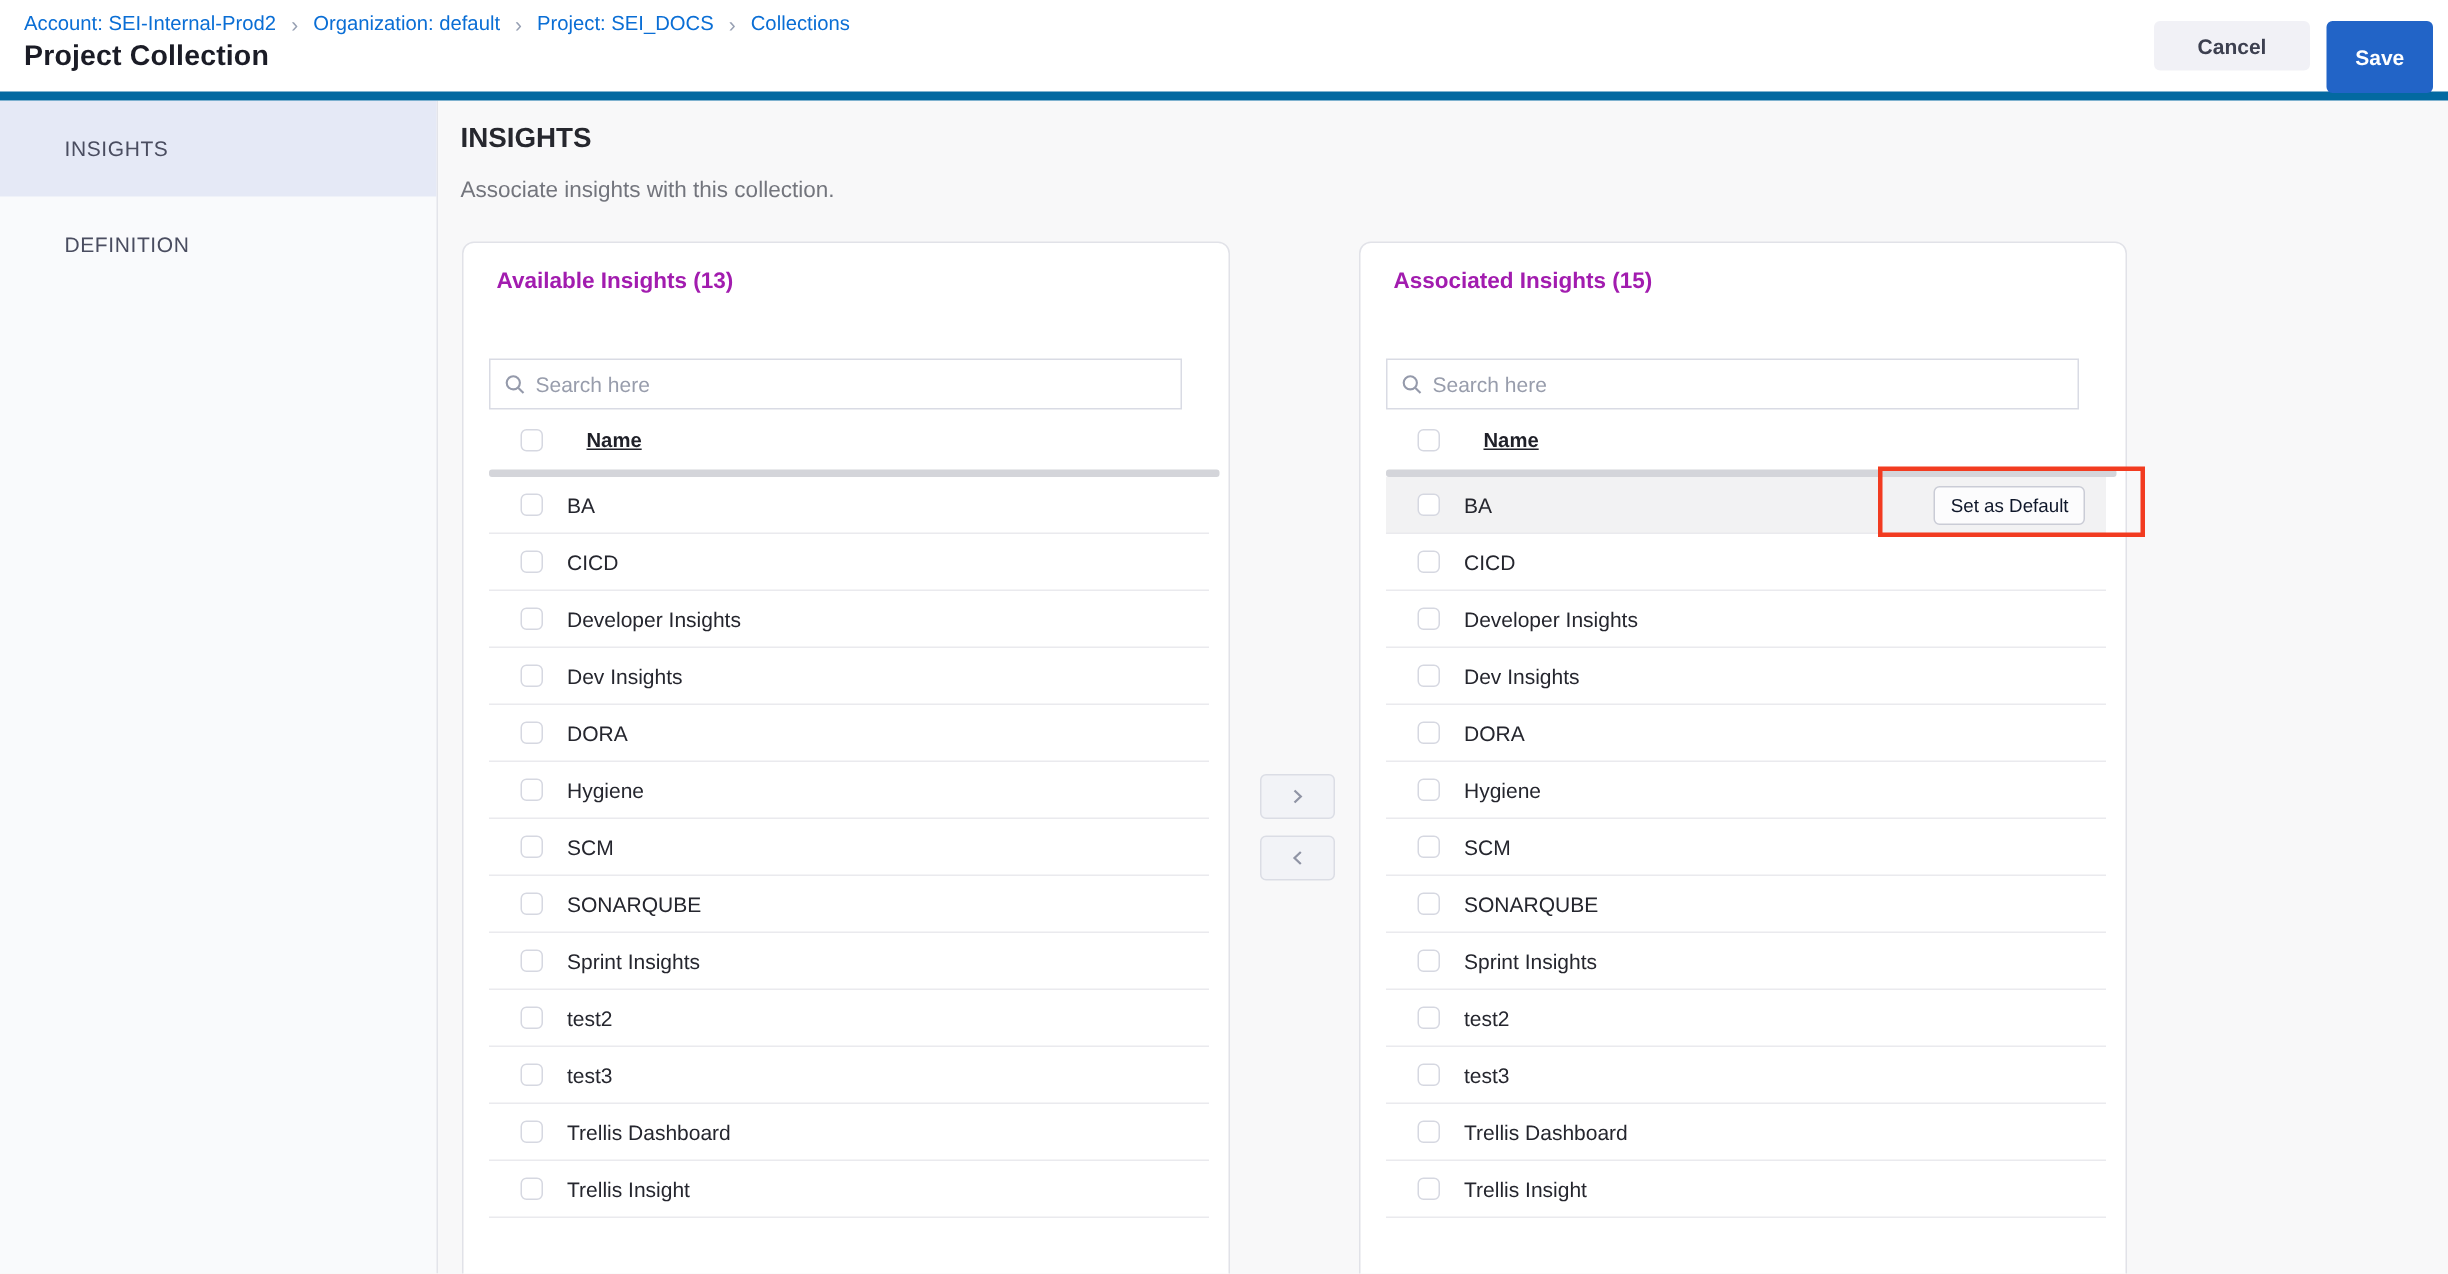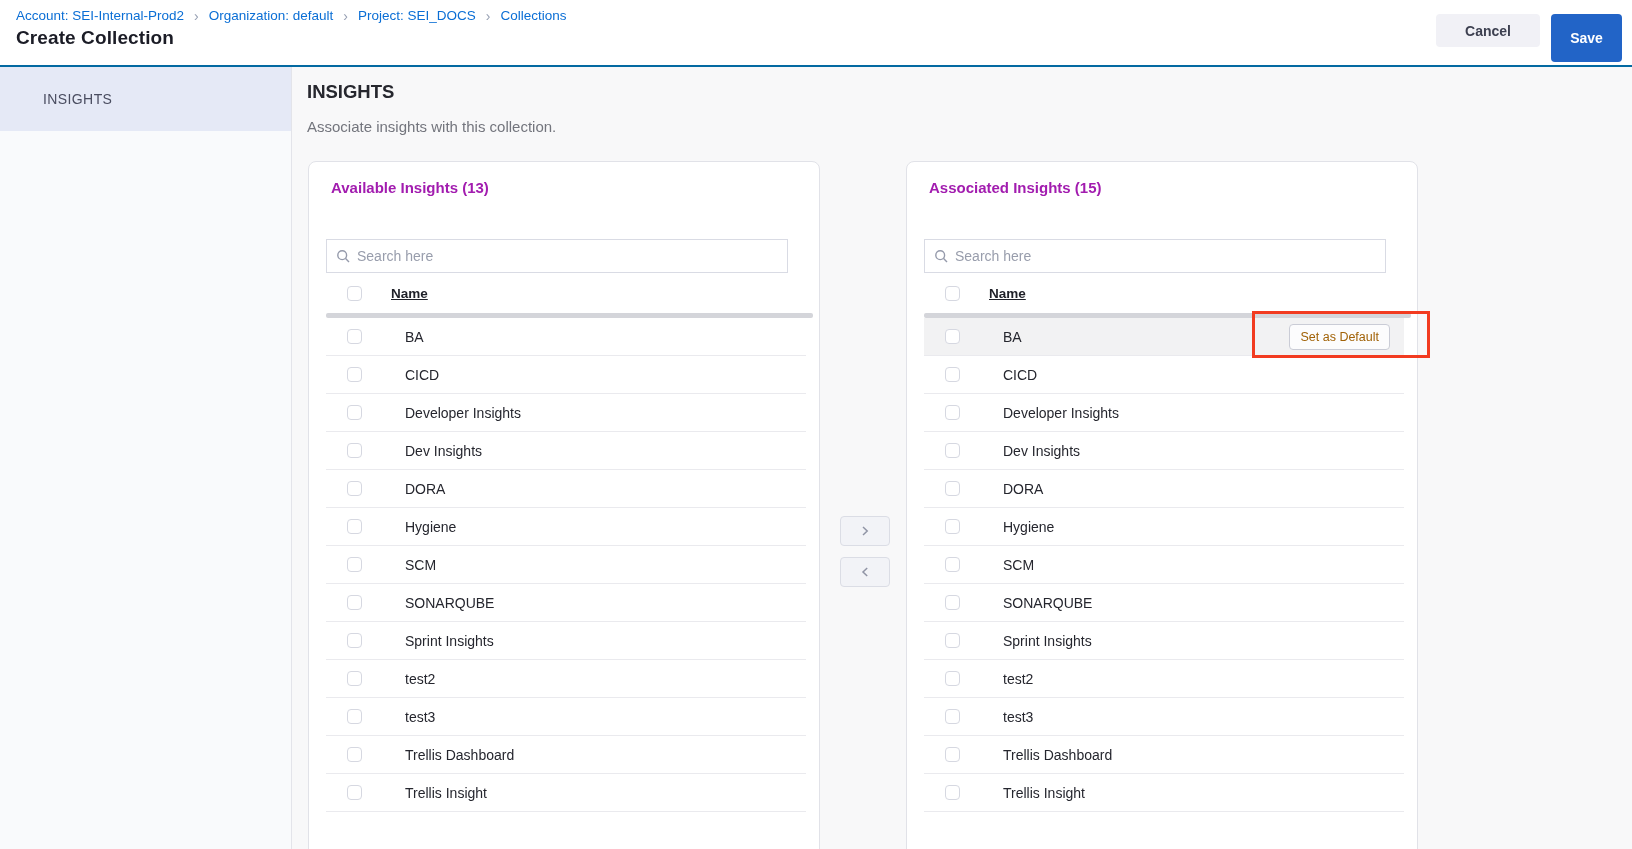--- a/index.html
+++ b/index.html
@@ -14,21 +14,21 @@
   body{
     position:relative;
     font-family:"Liberation Sans","DejaVu Sans",sans-serif;
     background:#f8f8f9;
     -webkit-font-smoothing:antialiased;
   }
 
   
   .app-header{
     position:absolute;left:0;top:0;width:1632px;height:67px;
-    background:#ffffff;border-bottom:2px solid #0369a1;z-index:5;
+    background:#ffffff;border-bottom:6px solid #0369a1;z-index:5;
   }
   .breadcrumb{position:absolute;left:16px;top:8px;display:flex;align-items:center;white-space:nowrap;}
   .crumb{color:var(--link-blue);font-size:13.5px;font-weight:500;cursor:pointer;}
   .crumb-sep{color:#97a0b3;margin:0 10px;font-size:14px;line-height:1;}
   .page-title{
     position:absolute;left:16px;top:27px;
     font-size:19px;font-weight:700;color:#1b1c26;letter-spacing:.1px;
   }
   .btn{border:none;border-radius:4px;font-size:14px;font-weight:600;cursor:pointer;
        font-family:inherit;display:flex;align-items:center;justify-content:center;margin-left:20px;}
@@ -70,24 +70,24 @@
   .thead{position:absolute;left:17px;top:111px;width:480px;height:40px;display:flex;align-items:center;}
   .name-header{margin-left:29px;font-size:13.5px;font-weight:700;color:#1f2028;text-decoration:underline;}
   .hscrollbar{position:absolute;left:17px;top:151px;width:487px;height:5px;background:#d4d5da;border-radius:2px;}
   .tbody{position:absolute;left:17px;top:156px;width:480px;}
   .trow{position:relative;height:38px;display:flex;align-items:center;border-bottom:1px solid #eaeaee;cursor:pointer;}
   .trow.hl{background:var(--row-highlight);}
   .checkbox{
     margin-left:21px;width:15px;height:15px;flex:none;
     border:1.5px solid #d6d8e1;border-radius:4px;background:#ffffff;cursor:pointer;
   }
-  .row-label{margin-left:43px;font-size:14px;color:#25262e;}
+  .row-label{margin-left:16px;font-size:14px;color:#25262e;}
   .set-default-btn{
     position:absolute;right:14px;top:50%;transform:translateY(-50%);
-    height:26px;padding:0 10px;font-size:12.5px;color:#a16207;
+    height:26px;padding:0 10px;font-size:12.5px;color:#0f172a;
     background:#fcfcfd;border:1px solid #caccd6;border-radius:4px;cursor:pointer;font-family:inherit;
   }
 
   
   .transfer-btn{
     position:absolute;left:840px;width:50px;height:30px;
     background:#f2f3f7;border:1px solid #dbdde5;border-radius:4px;
     display:flex;align-items:center;justify-content:center;cursor:pointer;
   }
   .transfer-right{top:516px;}
@@ -105,27 +105,28 @@
 <div class="app-header">
   <div class="breadcrumb">
       <span class="crumb">Account: SEI-Internal-Prod2</span>
       <span class="crumb-sep">›</span>
       <span class="crumb">Organization: default</span>
       <span class="crumb-sep">›</span>
       <span class="crumb">Project: SEI_DOCS</span>
       <span class="crumb-sep">›</span>
       <span class="crumb">Collections</span>
     </div>
-  <div class="page-title">Create Collection</div>
+  <div class="page-title">Project Collection</div>
   <button class="btn btn-cancel">Cancel</button>
   <button class="btn btn-save">Save</button>
 </div>
 
 <div class="side-nav">
   <div class="nav-item active">INSIGHTS</div>
+  <div class="nav-item">DEFINITION</div>
 </div>
 
 <div class="main-heading">INSIGHTS</div>
 <div class="main-subheading">Associate insights with this collection.</div>
 
 <div class="panel panel-available">
   <div class="panel-title">Available Insights (13)</div>
   <div class="search-wrap">
     <svg width="15" height="15" viewBox="0 0 15 15">
       <circle cx="6.2" cy="6.2" r="4.4" fill="none" stroke="#959aab" stroke-width="1.4"></circle>

